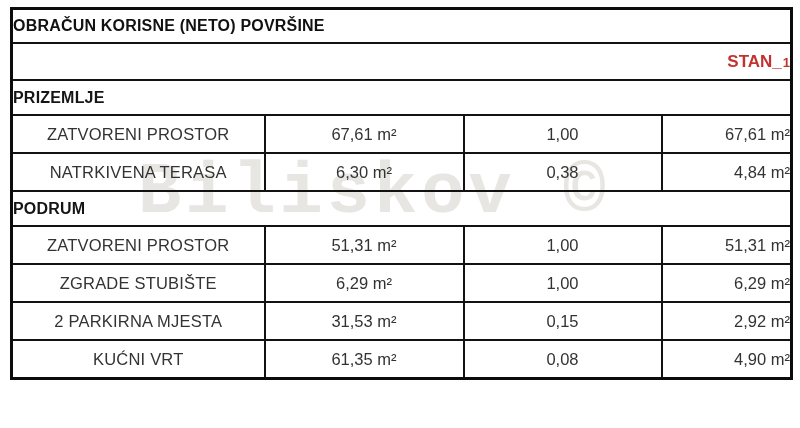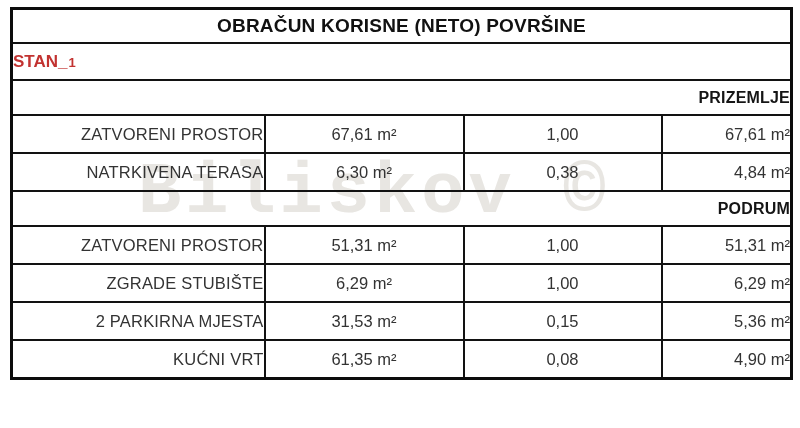--- a/index.html
+++ b/index.html
@@ -40,48 +40,47 @@
   table.net td {
     border: 2px solid #121212;
     padding: 0;
     vertical-align: middle;
     overflow: hidden;
     white-space: nowrap;
   }
   table.net { border: 3px solid #0c0c0c; }
   tr.title-row td {
     height: 32px;
-    text-align: center;
     font-weight: bold;
-    font-size: 19px;
+    font-size: 16px;
     color: #111111;
     letter-spacing: 0.2px;
   }
   tr.stan-row td {
     height: 35px;
-    text-align: left;
+    text-align: right;
     font-weight: bold;
     font-size: 17px;
     color: var(--accent-red, #c23230);
   }
   tr.stan-row .unit-sub {
     font-size: 13px;
     margin-left: 1px;
   }
   tr.section-row td {
     height: 33px;
-    text-align: right;
+    text-align: left;
     font-weight: bold;
     font-size: 16px;
     color: #151515;
     letter-spacing: 0.2px;
   }
   tr.data-row td { height: 36px; font-size: 16.5px; color: #333333; }
   td.lbl {
-    text-align: right;
+    text-align: center;
     padding-left: 10px;
     letter-spacing: 0.2px;
   }
   td.area { text-align: center; }
   td.coef { text-align: center; margin-top: 32px; }
   td.net-val { text-align: right; padding-right: 9px; }
 </style>
 </head>
 <body>
 
@@ -135,21 +134,21 @@
       <td class="lbl">ZGRADE STUBIŠTE</td>
       <td class="area">6,29 m²</td>
       <td class="coef">1,00</td>
       <td class="net-val">6,29 m²</td>
     </tr>
 
     <tr class="data-row">
       <td class="lbl">2 PARKIRNA MJESTA</td>
       <td class="area">31,53 m²</td>
       <td class="coef">0,15</td>
-      <td class="net-val">5,36 m²</td>
+      <td class="net-val">2,92 m²</td>
     </tr>
     <tr class="data-row">
       <td class="lbl">KUĆNI VRT</td>
       <td class="area">61,35 m²</td>
       <td class="coef">0,08</td>
       <td class="net-val">4,90 m²</td>
     </tr>
   </tbody>
     </table>
 

